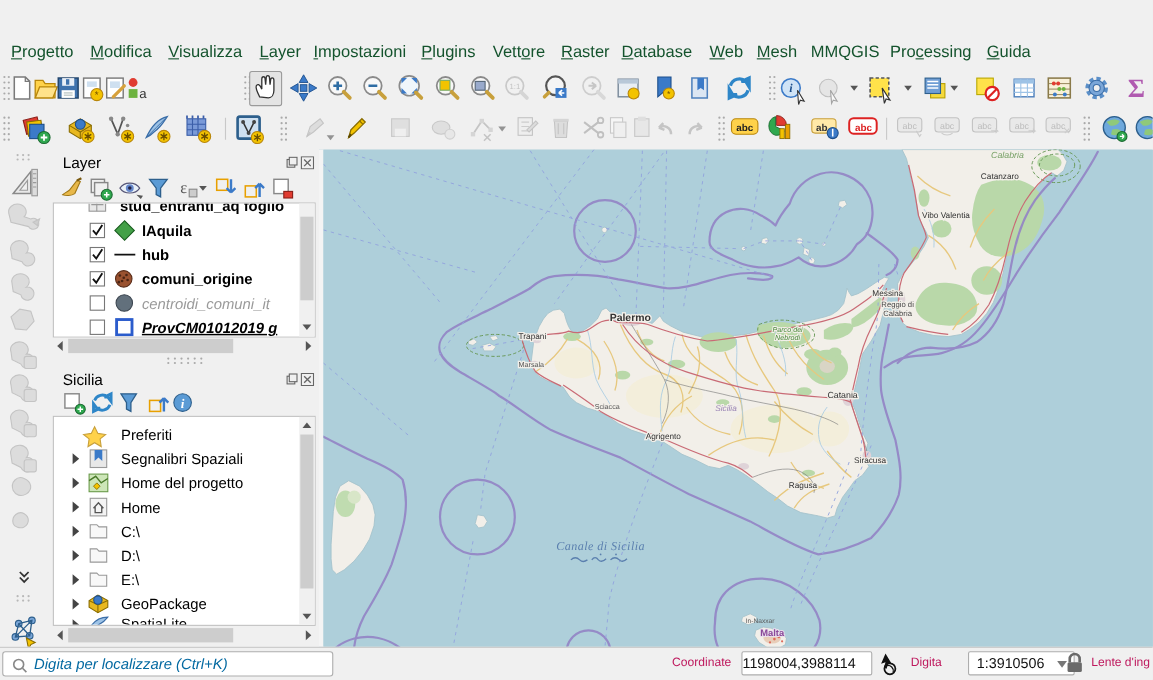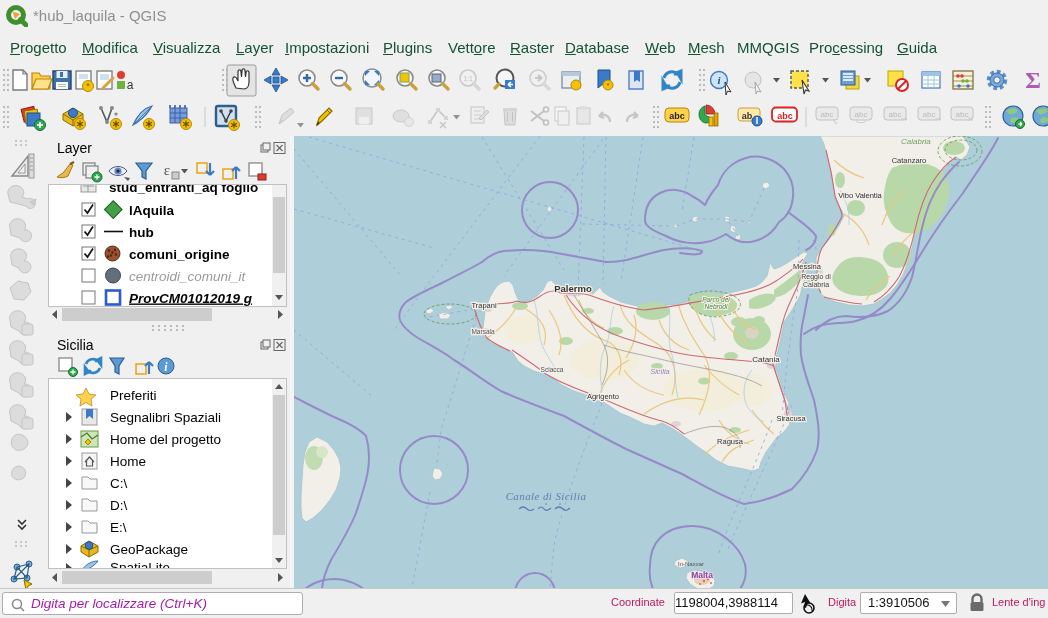--- a/index.html
+++ b/index.html
@@ -22,28 +22,20 @@
 .ptitle{position:absolute;left:12px;top:3px;font-size:14px;color:#000}
 .list{position:absolute;background:#fff;border:1px solid #c0c0c0}
 
 #status{position:absolute;left:0;top:588px;width:1048px;height:30px;background:#f0f0f0;border-top:1px solid #c9c9c9}
 .sbox{position:absolute;background:#fff;border:1px solid #adadad;border-radius:2px;font-size:13px;color:#111}
 .slabel{position:absolute;font-size:11px;color:#be185d;white-space:nowrap}
 .sbthumb{position:absolute;background:#cdcdcd}
 </style></head>
 <body>
 <div id="app">
-<div id="titlebar">
-<svg class="abs" style="left:6px;top:5px" width="22" height="22" viewBox="0 0 22 22">
-<circle cx="10" cy="10" r="7.5" fill="none" stroke="#3f8f2e" stroke-width="5"></circle>
-<line x1="14.5" y1="14.5" x2="20" y2="20" stroke="#3f8f2e" stroke-width="5" stroke-linecap="round"></line>
-<path d="M6.5 6.5 L14 9 L9 14 Z" fill="#e8a33d"></path>
-</svg>
-<div id="titletext">*hub_laquila - QGIS</div>
-</div>
 <div id="menubar">
 <span class="m" style="left:10px"><u>P</u>rogetto</span>
 <span class="m" style="left:82px"><u>M</u>odifica</span>
 <span class="m" style="left:153px"><u>V</u>isualizza</span>
 <span class="m" style="left:236px"><u>L</u>ayer</span>
 <span class="m" style="left:285px"><u>I</u>mpostazioni</span>
 <span class="m" style="left:383px"><u>P</u>lugins</span>
 <span class="m" style="left:448px">Vett<u>o</u>re</span>
 <span class="m" style="left:510px"><u>R</u>aster</span>
 <span class="m" style="left:565px"><u>D</u>atabase</span>
@@ -957,31 +949,31 @@
 <text x="687" y="566" font-size="6" fill="#555" font-family="Liberation Sans" text-anchor="middle">In-Naxxar</text>
 </g>
 </svg>
 </div>
 <div id="status">
 <div class="sbox" style="left:2px;top:3px;width:301px;height:23px;border-radius:3px">
 <svg class="abs" style="left:7px;top:4px" width="16" height="16">
           <circle cx="7" cy="7" r="4.5" fill="none" stroke="#888" stroke-width="1.5"></circle>
           <line x1="10.5" y1="10.5" x2="14" y2="14" stroke="#888" stroke-width="1.5"></line>
         </svg>
-<span style="position:absolute;left:28px;top:3px;font-style:italic;color:#a21caf;font-size:13.5px">Digita per localizzare (Ctrl+K)</span>
+<span style="position:absolute;left:28px;top:3px;font-style:italic;color:#0369a1;font-size:13.5px">Digita per localizzare (Ctrl+K)</span>
 </div>
 <span class="slabel" style="left:611px;top:7px">Coordinate</span>
 <div class="sbox" style="left:674px;top:3px;width:119px;height:22px;text-align:left;line-height:20px">1198004,3988114</div>
 <svg class="abs" style="left:796px;top:4px" width="21" height="22" viewBox="0 0 21 22">
         <path d="M9 1 L15 11 L11.5 10 L10 15 L7.5 14 L9 9 L5 10.5 Z" fill="#111"></path>
         <circle cx="13" cy="15" r="5" fill="none" stroke="#111" stroke-width="1.6"></circle>
         <path d="M10 12 a5 5 0 0 1 6 6" fill="none" stroke="#111" stroke-width="1.2"></path>
       </svg>
 <span class="slabel" style="left:828px;top:7px">Digita</span>
-<div class="sbox" style="left:860px;top:3px;width:97px;height:22px;padding-left:7px;line-height:20px">1:3910506
+<div class="sbox" style="left:880px;top:3px;width:97px;height:22px;padding-left:7px;line-height:20px">1:3910506
 <svg class="abs" style="right:5px;top:7px" width="10" height="8">
           <path d="M0 1 L9 1 L4.5 7 Z" fill="#777"></path>
         </svg>
 </div>
 <svg class="abs" style="left:968px;top:4px" width="18" height="20" viewBox="0 0 18 20">
         <path d="M4.5 9 V6 a4.5 4.5 0 0 1 9 0 V9" fill="none" stroke="#6a6a6a" stroke-width="2.4"></path>
         <rect x="2.5" y="9" width="13" height="9" rx="1.5" fill="#6a6a6a"></rect>
       </svg>
 <span class="slabel" style="left:992px;top:7px">Lente d'ing</span>
 </div>

